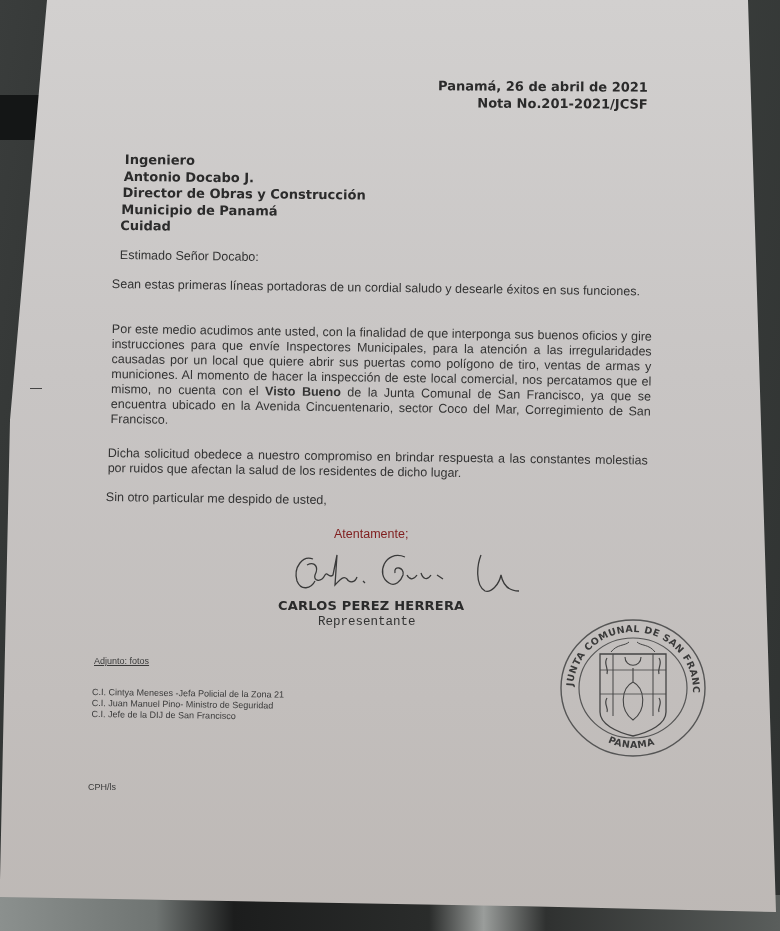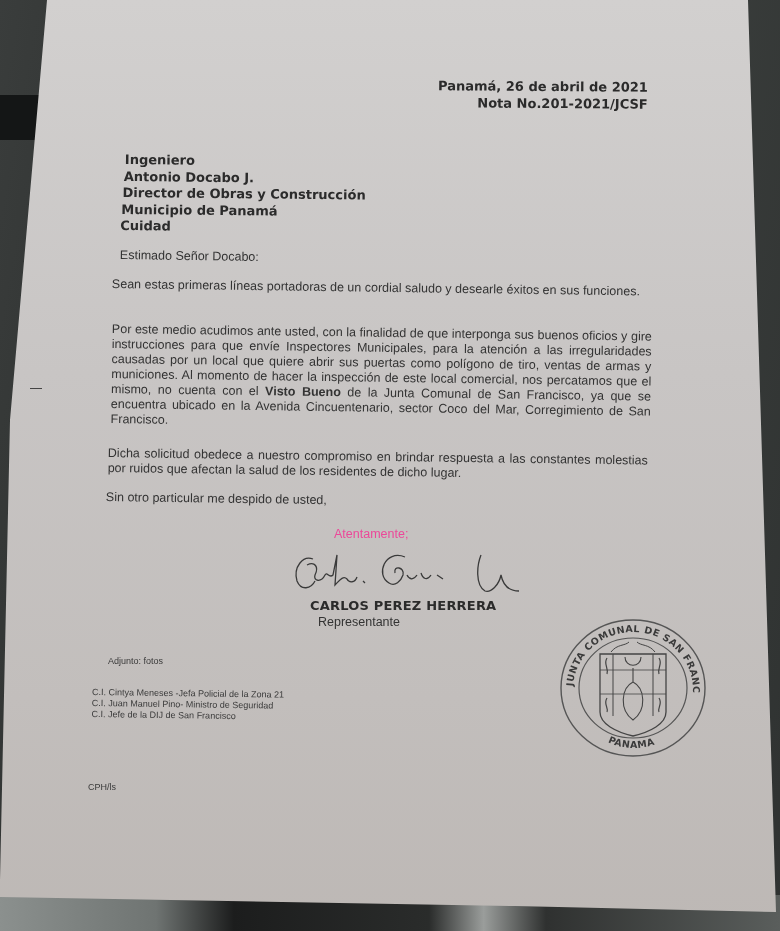--- a/index.html
+++ b/index.html
@@ -41,38 +41,38 @@
     color: #333; text-align: justify;
     transform: rotate(0.8deg); transform-origin: left top;
   }
   .salutation { top: 248px; left: 120px; }
   .p1 { top: 277px; }
   .p2 { top: 322px; }
   .p3 { top: 446px; left: 108px; }
   .closing { top: 490px; left: 106px; }
   .atentamente {
     position: absolute; left: 334px; top: 527px;
-    font-family: "Liberation Sans", sans-serif; font-size: 12.5px; color: #ec4899;
+    font-family: "Liberation Sans", sans-serif; font-size: 12.5px; color: #7f1d1d;
   }
   .signature {
     position: absolute; left: 285px; top: 545px; width: 240px; height: 55px;
   }
   .signer-name {
     position: absolute; left: 278px; top: 598px;
-    font-weight: bold; font-size: 13px; color: #2b2b2b; letter-spacing: 0.2px; margin-left: 32px;
+    font-weight: bold; font-size: 13px; color: #2b2b2b; letter-spacing: 0.2px;
   }
   .signer-role {
     position: absolute; left: 318px; top: 615px;
-    font-family: Liberation Sans, sans-serif; font-size: 12.5px; color: #333;
+    font-family: Liberation Mono, monospace; font-size: 12.5px; color: #333;
   }
   .small {
     position: absolute; font-family: "Liberation Sans", sans-serif;
     font-size: 9px; color: #3a3a3a; line-height: 11px;
   }
-  .attachment { left: 108px; top: 656px; }
+  .attachment { left: 94px; top: 656px; text-decoration: underline; }
   .cc-list { left: 92px; top: 687px; transform: rotate(0.8deg); transform-origin: left top; }
   .initials { left: 88px; top: 782px; }
   .seal { position: absolute; left: 555px; top: 612px; width: 155px; height: 145px; }
   .fold-mark { position: absolute; left: 30px; top: 388px; width: 12px; height: 1px; background: #444; }
 </style>
 </head>
 <body>
 
 <div class="bg-dark-band"></div>
 <div class="bg-bottom"></div>

